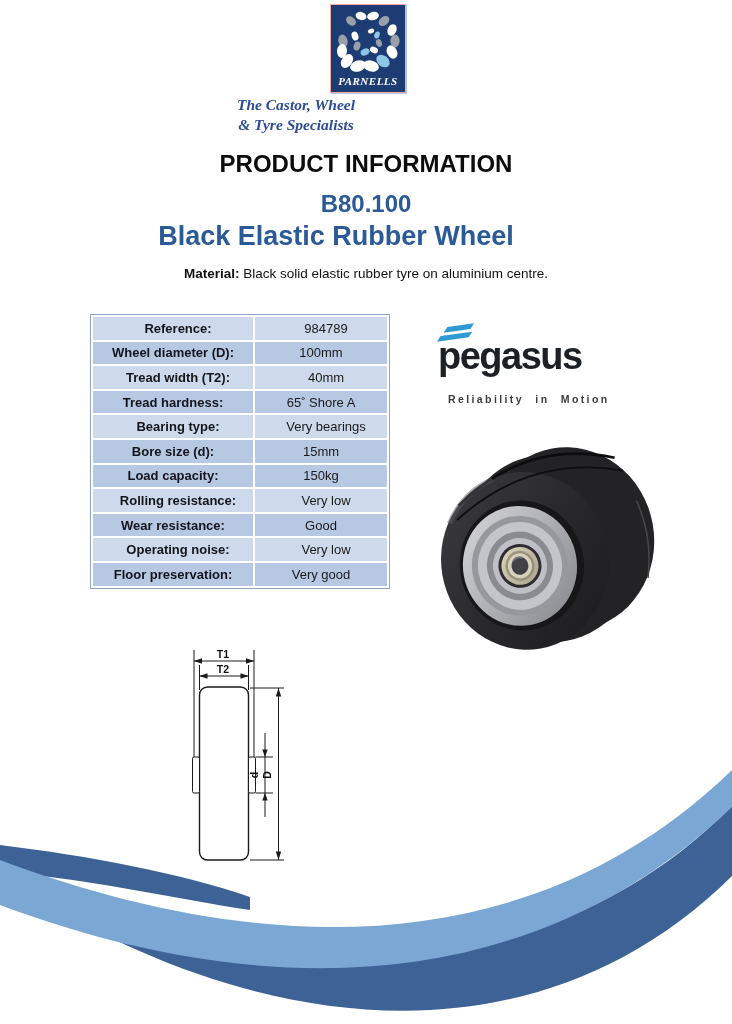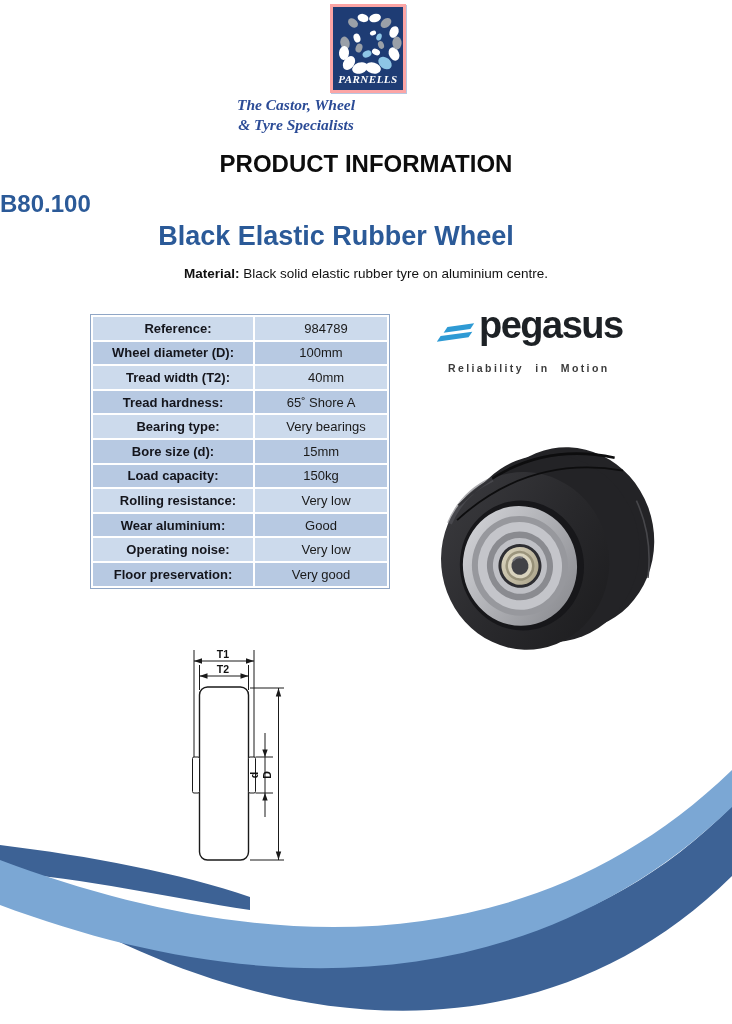--- a/index.html
+++ b/index.html
@@ -3,37 +3,37 @@
 <meta charset="utf-8">
 <style>
   html,body{margin:0;padding:0;background:#ffffff;}
   .page{
     position:relative;width:732px;height:1024px;background:#ffffff;
     overflow:hidden;font-family:"Liberation Sans",sans-serif;
   }
   
   .logo-box{
     position:absolute;left:330px;top:4px;width:76px;height:89px;
-    background:#1E3C74;border:3px solid #fca5a5;box-sizing:border-box;
+    background:#1E3C74;border:1px solid #fca5a5;box-sizing:border-box;
     box-shadow:1px 1px 0 #b9c6e0;
   }
   .logo-brand{
     position:absolute;left:0;right:0;bottom:5px;text-align:center;
     font-family:"Liberation Serif",serif;font-style:italic;font-weight:bold;
     font-size:11px;letter-spacing:0.5px;color:#ffffff;
   }
   .tagline{
     position:absolute;left:0;top:95px;width:592px;text-align:center;
     font-family:"Liberation Serif",serif;font-style:italic;font-weight:bold;
     font-size:15.5px;line-height:1.28;color:#2B4B96;
   }
   
   .title{position:absolute;left:0;top:150px;width:732px;text-align:center;
     font-size:24px;font-weight:bold;color:#0d0d0d;}
-  .code{position:absolute;left:0;top:190px;width:732px;text-align:left;
+  .code{position:absolute;left:0;top:190px;width:732px;text-align:center;
     font-size:24px;font-weight:bold;color:#2B5A98;}
   .prod-name{position:absolute;left:0;top:221px;width:672px;text-align:center;
     font-size:27px;font-weight:bold;color:#2B5A98;}
   .material{position:absolute;left:0;top:266px;width:732px;text-align:center;
     font-size:13.5px;color:#111111;}
   .material b{font-weight:bold;}
   
   .spec-wrap{
     position:absolute;left:90px;top:314px;width:300px;
     border:1px solid #8FA6C6;background:#ffffff;box-sizing:border-box;
@@ -42,21 +42,21 @@
   table.spec td{
     height:22.6px;text-align:center;vertical-align:middle;
     font-size:13px;padding:0 2px;
   }
   td.spec-label{width:146px;font-weight:bold;color:#14151c;}
   td.spec-value{color:#1a1a1a;margin-top:36px;}
   tr.row-main td{background:#CCDAEC;padding-left:12px;}
   tr.row-alt td{background:#B7C9E2;}
   
   .pegasus{position:absolute;left:438px;top:308px;width:200px;}
-  .peg-row{display:flex;align-items:flex-start;}
+  .peg-row{display:flex;align-items:flex-start;flex-direction:column;}
   .peg-mark{margin-top:18px;margin-right:6px;transform:rotate(-8deg);}
   .peg-stripe{height:5px;background:#2E9AD4;transform:skewX(-42deg);}
   .peg-stripe.s1{width:27px;margin-left:8px;}
   .peg-stripe.s2{width:32px;margin-top:3px;margin-left:0;}
   .peg-text{
     font-size:38px;font-weight:bold;color:#1d2125;letter-spacing:-1.5px;
     line-height:0.9;
   }
   .peg-slogan{
     margin-top:20px;margin-left:10px;font-size:10.5px;font-weight:bold;
@@ -142,21 +142,21 @@
     </tr>
           <tr class="row-alt">
       <td class="spec-label">Load capacity:</td>
       <td class="spec-value">150kg</td>
     </tr>
           <tr class="row-main">
       <td class="spec-label">Rolling resistance:</td>
       <td class="spec-value">Very low</td>
     </tr>
           <tr class="row-alt">
-      <td class="spec-label">Wear aluminium:</td>
+      <td class="spec-label">Wear resistance:</td>
       <td class="spec-value">Good</td>
     </tr>
           <tr class="row-main">
       <td class="spec-label">Operating noise:</td>
       <td class="spec-value">Very low</td>
     </tr>
           <tr class="row-alt">
       <td class="spec-label">Floor preservation:</td>
       <td class="spec-value">Very good</td>
     </tr>

